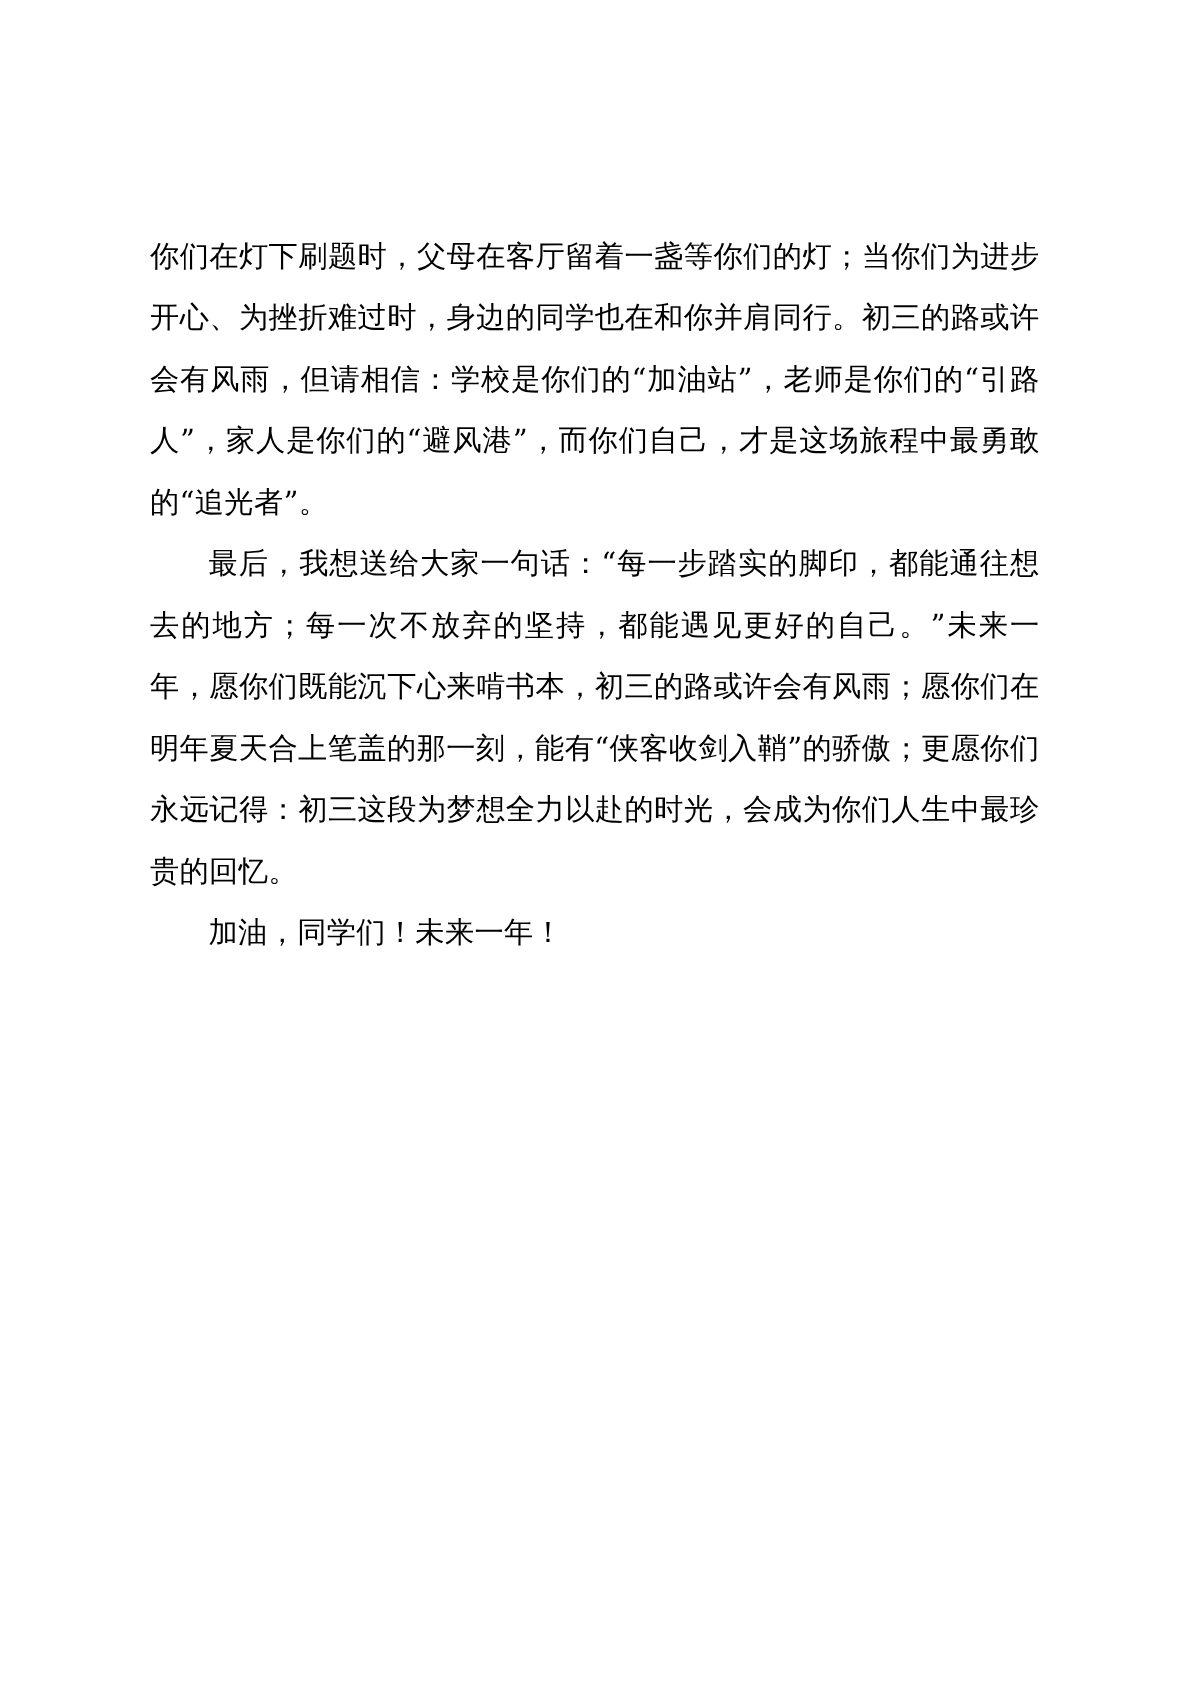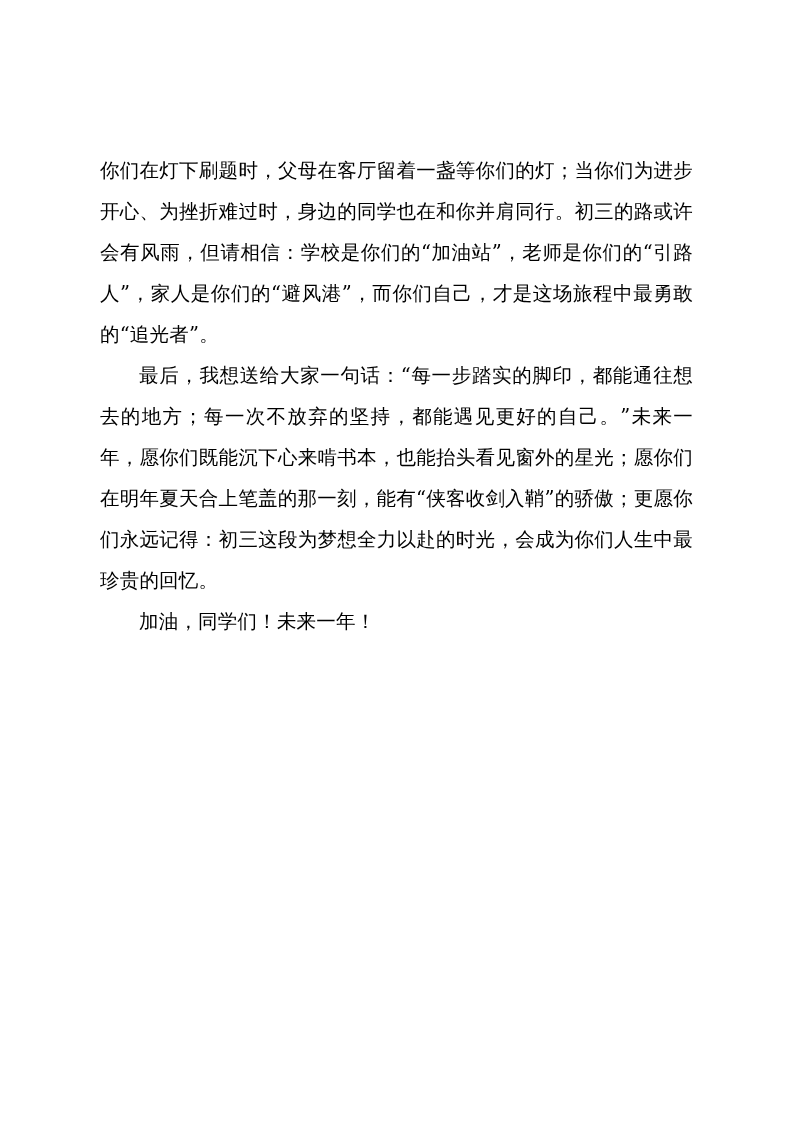--- a/index.html
+++ b/index.html
@@ -35,16 +35,16 @@
   .para.indent {
     text-indent: 2em;
   }
 </style>
 </head>
 <body>
 
 <div class="page">
   <div class="doc-body">
     <p class="para">你们在灯下刷题时，父母在客厅留着一盏等你们的灯；当你们为进步开心、为挫折难过时，身边的同学也在和你并肩同行。初三的路或许会有风雨，但请相信：学校是你们的“加油站”，老师是你们的“引路人”，家人是你们的“避风港”，而你们自己，才是这场旅程中最勇敢的“追光者”。</p>
-    <p class="para indent">最后，我想送给大家一句话：“每一步踏实的脚印，都能通往想去的地方；每一次不放弃的坚持，都能遇见更好的自己。”未来一年，愿你们既能沉下心来啃书本，也能抬头看见窗外的星光；愿你们在明年夏天合上笔盖的那一刻，能有“侠客收剑入鞘”的骄傲；更愿你们永远记得：初三这段为梦想全力以赴的时光，会成为你们人生中最珍贵的回忆。</p>
+    <p class="para indent">最后，我想送给大家一句话：“每一步踏实的脚印，都能通往想去的地方；每一次不放弃的坚持，都能遇见更好的自己。”未来一年，愿你们既能沉下心来啃书本，初三的路或许会有风雨；愿你们在明年夏天合上笔盖的那一刻，能有“侠客收剑入鞘”的骄傲；更愿你们永远记得：初三这段为梦想全力以赴的时光，会成为你们人生中最珍贵的回忆。</p>
     <p class="para indent">加油，同学们！未来一年！</p>
   </div>
 </div>
 
 </body></html>

